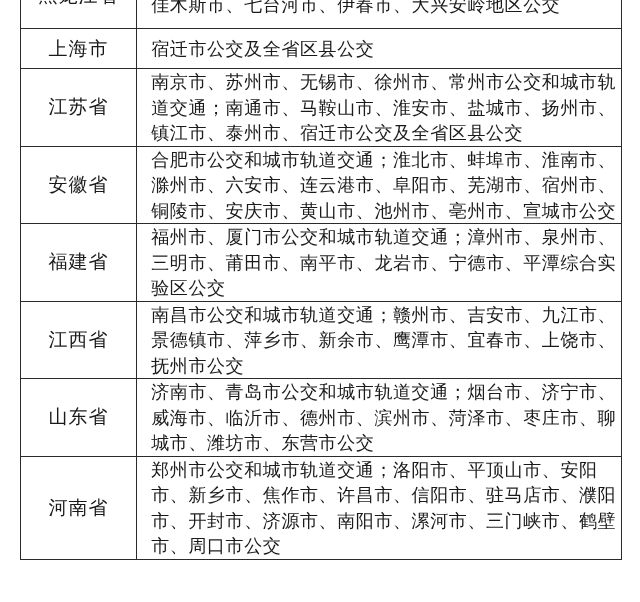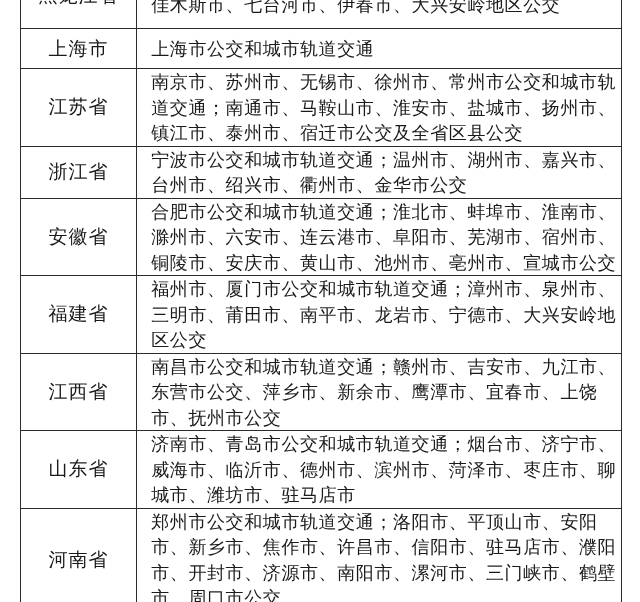--- a/index.html
+++ b/index.html
@@ -53,45 +53,41 @@
   </colgroup>
   <tbody id="tbody">
     <tr style="height:66px">
       <td class="prov-cell">黑龙江省</td>
       <td class="cities-cell">
           <span style="display:block;margin-top:-8px">哈尔滨市公交和城市轨道交通；齐齐哈尔市、牡丹江市、佳木斯市、七台河市、伊春市、大兴安岭地区公交</span>
         </td>
     </tr>
     <tr style="height:40px">
       <td class="prov-cell">上海市</td>
-      <td class="cities-cell">上海市公交和城市轨道交通</td>
+      <td class="cities-cell">宿迁市公交及全省区县公交</td>
     </tr>
     <tr style="height:75px">
       <td class="prov-cell">江苏省</td>
       <td class="cities-cell">南京市、苏州市、无锡市、徐州市、常州市公交和城市轨道交通；南通市、马鞍山市、淮安市、盐城市、扬州市、镇江市、泰州市、宿迁市公交及全省区县公交</td>
-    </tr>
-    <tr style="height:50px">
-      <td class="prov-cell">浙江省</td>
-      <td class="cities-cell">宁波市公交和城市轨道交通；温州市、湖州市、嘉兴市、台州市、绍兴市、衢州市、金华市公交</td>
     </tr>
     <tr style="height:77px">
       <td class="prov-cell">安徽省</td>
       <td class="cities-cell">合肥市公交和城市轨道交通；淮北市、蚌埠市、淮南市、滁州市、六安市、连云港市、阜阳市、芜湖市、宿州市、铜陵市、安庆市、黄山市、池州市、亳州市、宣城市公交</td>
     </tr>
     <tr style="height:75px">
       <td class="prov-cell">福建省</td>
-      <td class="cities-cell">福州市、厦门市公交和城市轨道交通；漳州市、泉州市、三明市、莆田市、南平市、龙岩市、宁德市、大兴安岭地区公交</td>
+      <td class="cities-cell">福州市、厦门市公交和城市轨道交通；漳州市、泉州市、三明市、莆田市、南平市、龙岩市、宁德市、平潭综合实验区公交</td>
     </tr>
     <tr style="height:76px">
       <td class="prov-cell">江西省</td>
-      <td class="cities-cell">南昌市公交和城市轨道交通；赣州市、吉安市、九江市、东营市公交、萍乡市、新余市、鹰潭市、宜春市、上饶市、抚州市公交</td>
+      <td class="cities-cell">南昌市公交和城市轨道交通；赣州市、吉安市、九江市、景德镇市、萍乡市、新余市、鹰潭市、宜春市、上饶市、抚州市公交</td>
     </tr>
     <tr style="height:76px">
       <td class="prov-cell">山东省</td>
-      <td class="cities-cell">济南市、青岛市公交和城市轨道交通；烟台市、济宁市、威海市、临沂市、德州市、滨州市、菏泽市、枣庄市、聊城市、潍坊市、驻马店市</td>
+      <td class="cities-cell">济南市、青岛市公交和城市轨道交通；烟台市、济宁市、威海市、临沂市、德州市、滨州市、菏泽市、枣庄市、聊城市、潍坊市、东营市公交</td>
     </tr>
     <tr style="height:100px">
       <td class="prov-cell">河南省</td>
       <td class="cities-cell">郑州市公交和城市轨道交通；洛阳市、平顶山市、安阳市、新乡市、焦作市、许昌市、信阳市、驻马店市、濮阳市、开封市、济源市、南阳市、漯河市、三门峡市、鹤壁市、周口市公交</td>
     </tr>
 
   </tbody>
 </table>
 
 </body></html>

